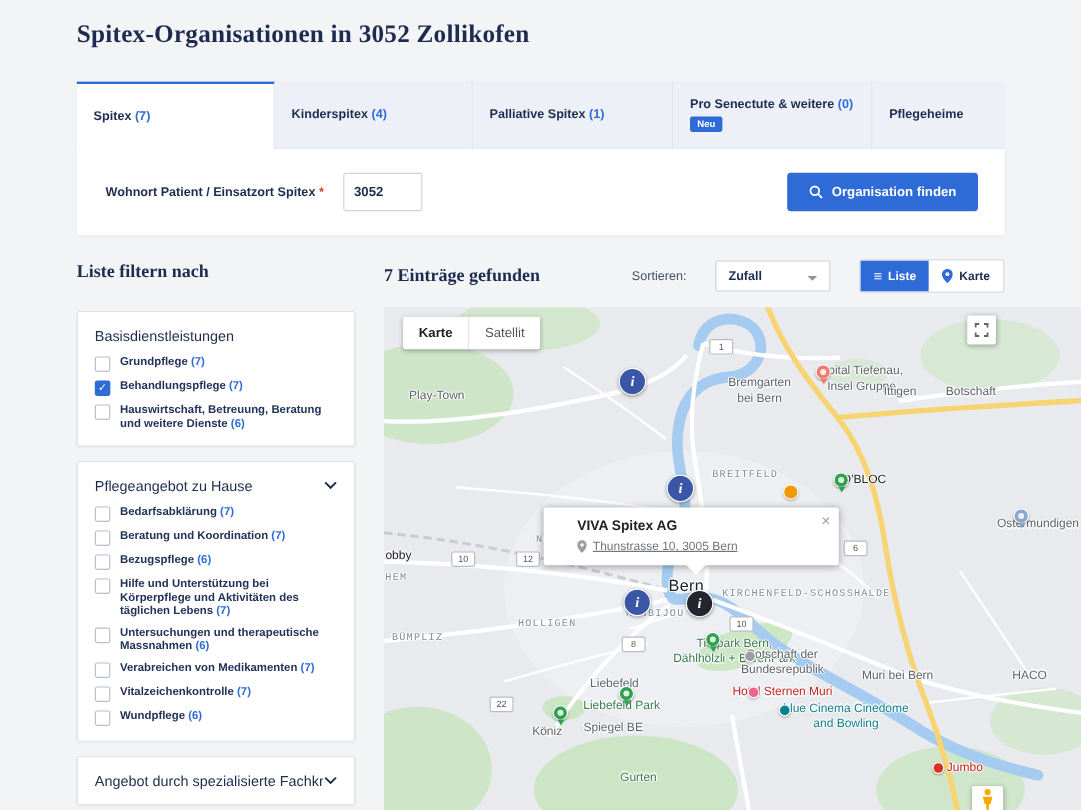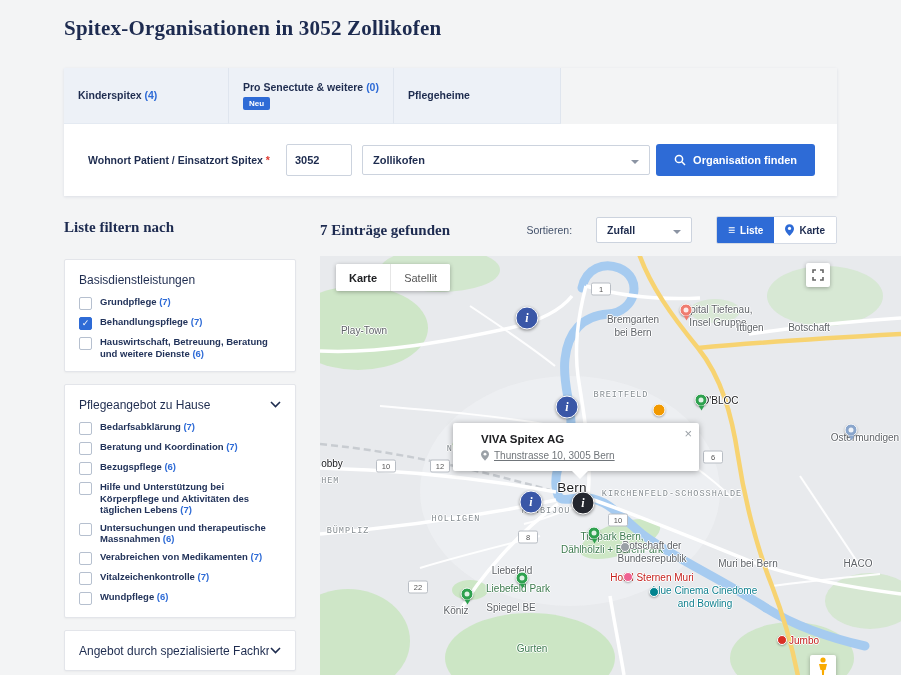--- a/index.html
+++ b/index.html
@@ -83,38 +83,40 @@
 </style>
 </head>
 <body>
 
 <div class="page">
 
   <h1 class="h1">Spitex-Organisationen in 3052 Zollikofen</h1>
 
   <section class="card">
     <div class="tab-bar">
+        <div class="tab active">
+          <span class="tab-label">Spitex <span class="cnt">(7)</span></span>
+        </div>
         <div class="tab">
           <span class="tab-label">Kinderspitex <span class="cnt">(4)</span></span>
+        </div>
+        <div class="tab">
+          <span class="tab-label">Palliative Spitex <span class="cnt">(1)</span></span>
         </div>
         <div class="tab">
           <span class="tab-label">Pro Senectute &amp; weitere <span class="cnt">(0)</span></span>
           <span class="badge">Neu</span>
         </div>
         <div class="tab">
           <span class="tab-label">Pflegeheime <span class="cnt"></span></span>
         </div>
       </div>
     <div class="form-row">
       <label class="form-label"><span>Wohnort Patient / Einsatzort Spitex</span><span class="req">*</span></label>
       <input class="zip" value="3052" style="">
-      <div class="select city">
-        <span>Zollikofen</span>
-        <span class="caret"></span>
-      </div>
       <button class="btn-primary">
         <svg width="12" height="12" viewBox="0 0 12 12">
             <circle cx="5" cy="5" r="3.6" fill="none" stroke="#fff" stroke-width="1.5"></circle>
             <line x1="7.8" y1="7.8" x2="11" y2="11" stroke="#fff" stroke-width="1.5"></line>
           </svg>
         <span>Organisation finden</span>
       </button>
     </div>
   </section>
 

